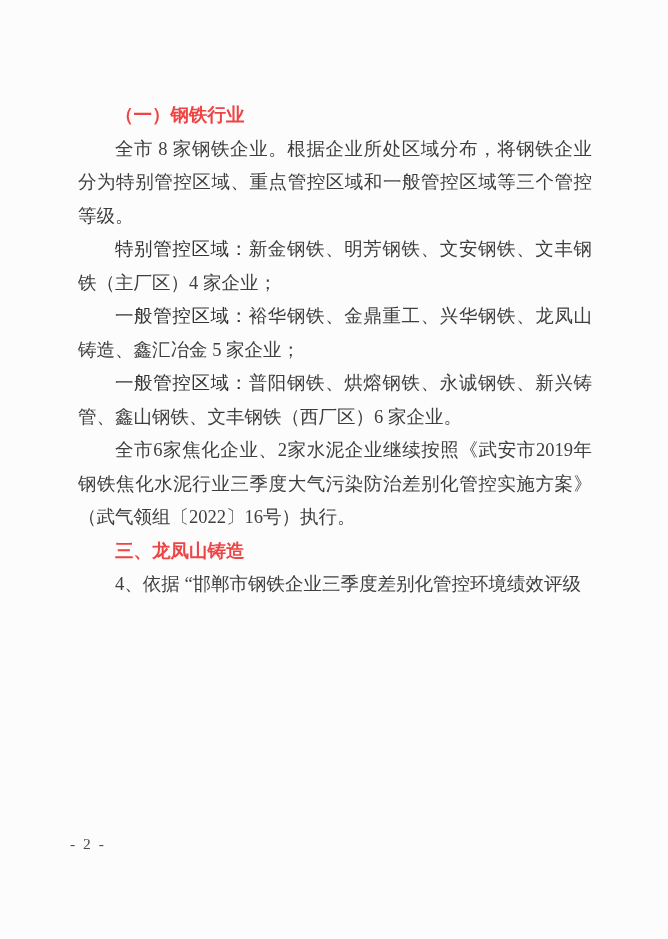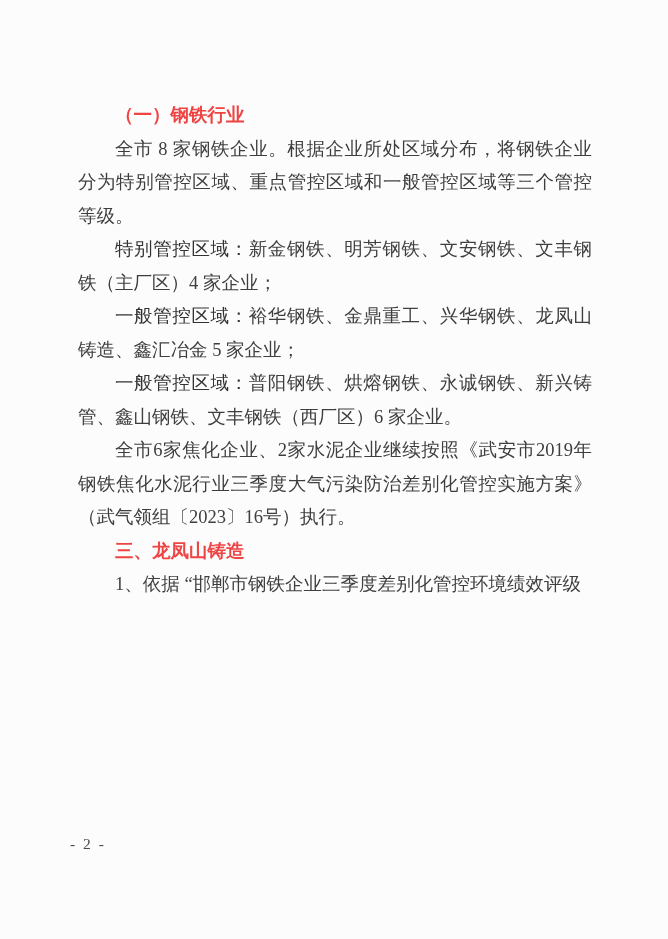--- a/index.html
+++ b/index.html
@@ -57,23 +57,23 @@
 
     <p>全市 8 家钢铁企业。根据企业所处区域分布，将钢铁企业分为特别管控区域、重点管控区域和一般管控区域等三个管控等级。</p>
 
     <p><span class="label-bold">特别管控区域：</span><span>新金钢铁、明芳钢铁、文安钢铁、文丰钢铁（主厂区）4 家企业；</span></p>
 
     <p><span class="label-bold">一般管控区域：</span><span>裕华钢铁、金鼎重工、兴华钢铁、龙凤山铸造、鑫汇冶金 5 家企业；</span></p>
 
     <p><span class="label-bold">一般管控区域：</span><span>普阳钢铁、烘熔钢铁、永诚钢铁、新兴铸管、鑫山钢铁、文丰钢铁（西厂区）6 家企业。</span></p>
 
 
-    <p>全市6家焦化企业、2家水泥企业继续按照《武安市2019年钢铁焦化水泥行业三季度大气污染防治差别化管控实施方案》（武气领组〔2023〕16号）执行。</p>
+    <p>全市6家焦化企业、2家水泥企业继续按照《武安市2019年钢铁焦化水泥行业三季度大气污染防治差别化管控实施方案》（武气领组〔2022〕16号）执行。</p>
 
     <p class="heading">三、龙凤山铸造</p>
 
 
-    <p>1、依据 “邯郸市钢铁企业三季度差别化管控环境绩效评级</p>
+    <p>4、依据 “邯郸市钢铁企业三季度差别化管控环境绩效评级</p>
 
   </div>
 
   <div class="page-number">- 2 -</div>
 </div>
 
 </body></html>

